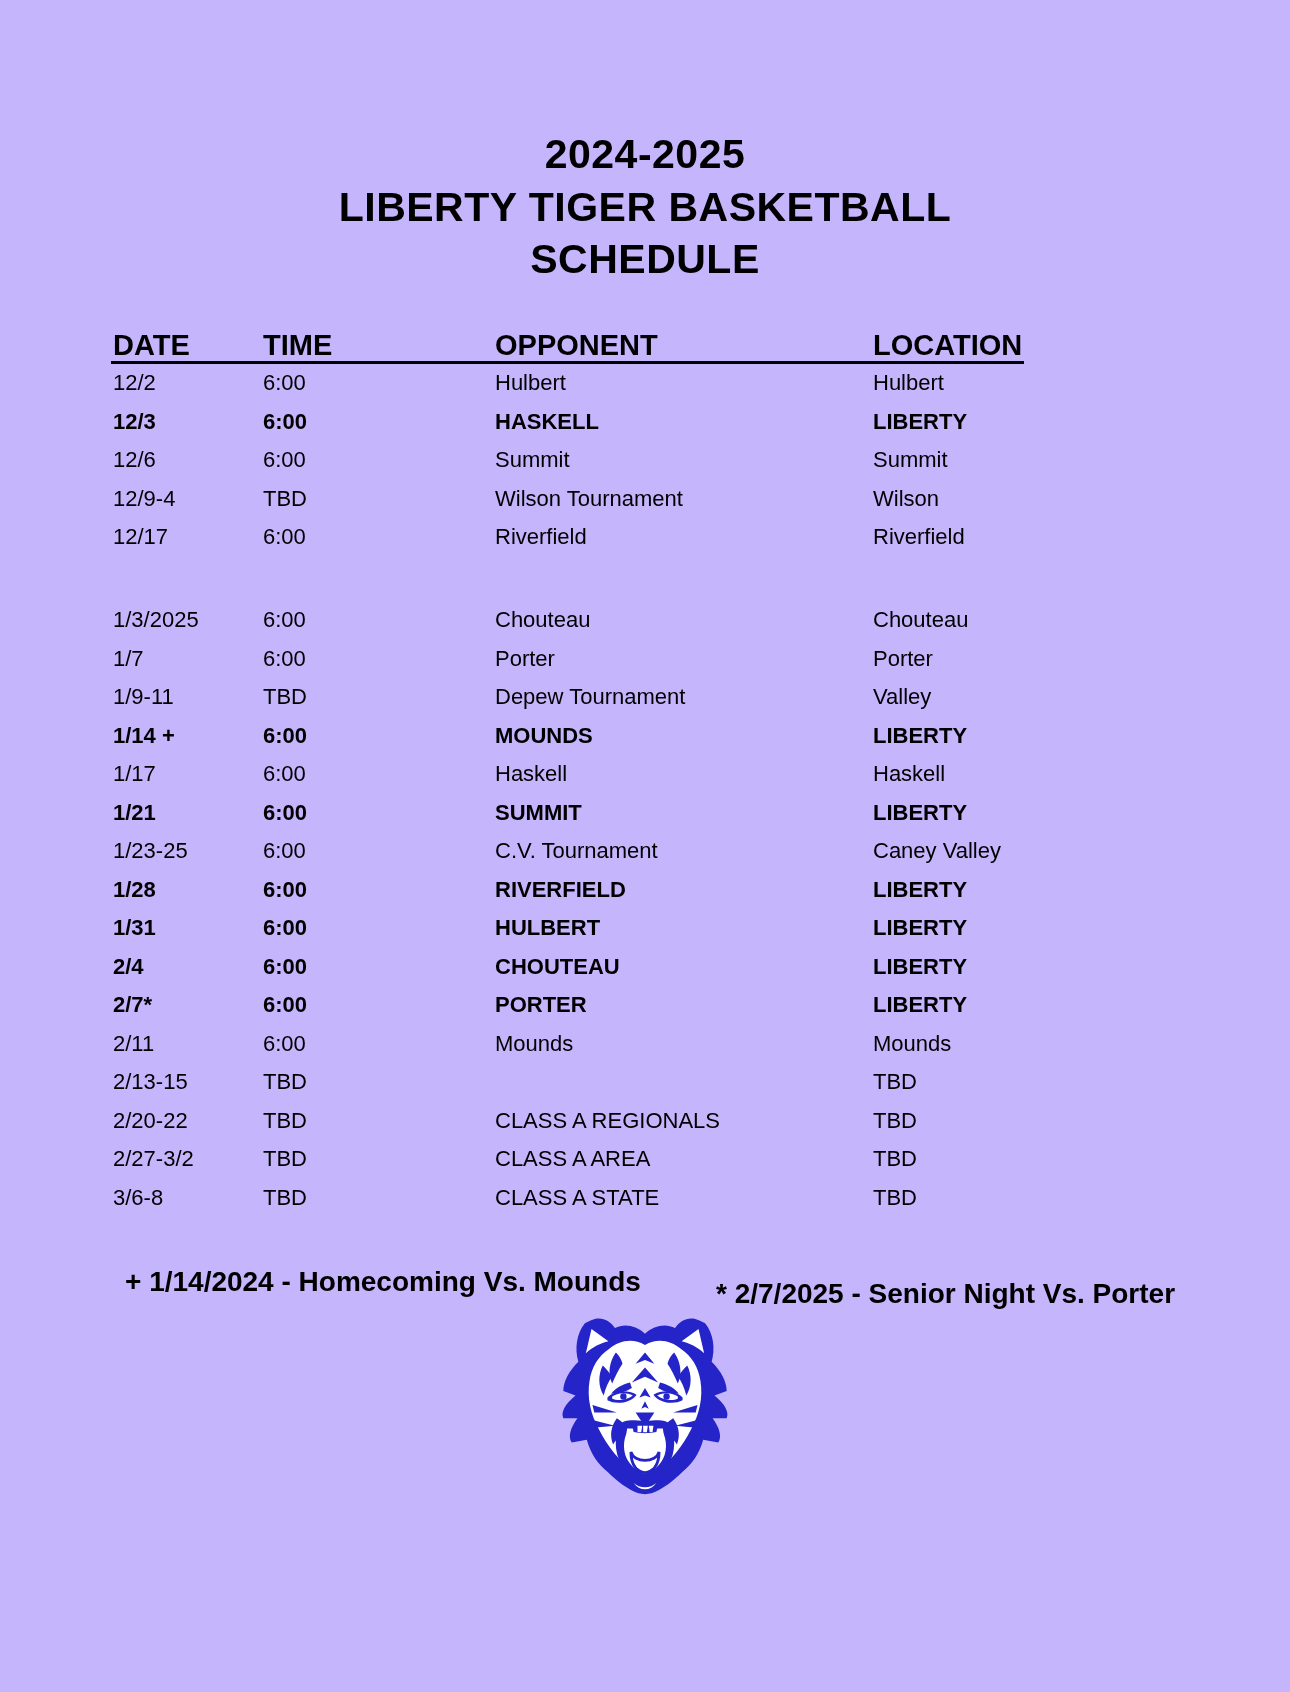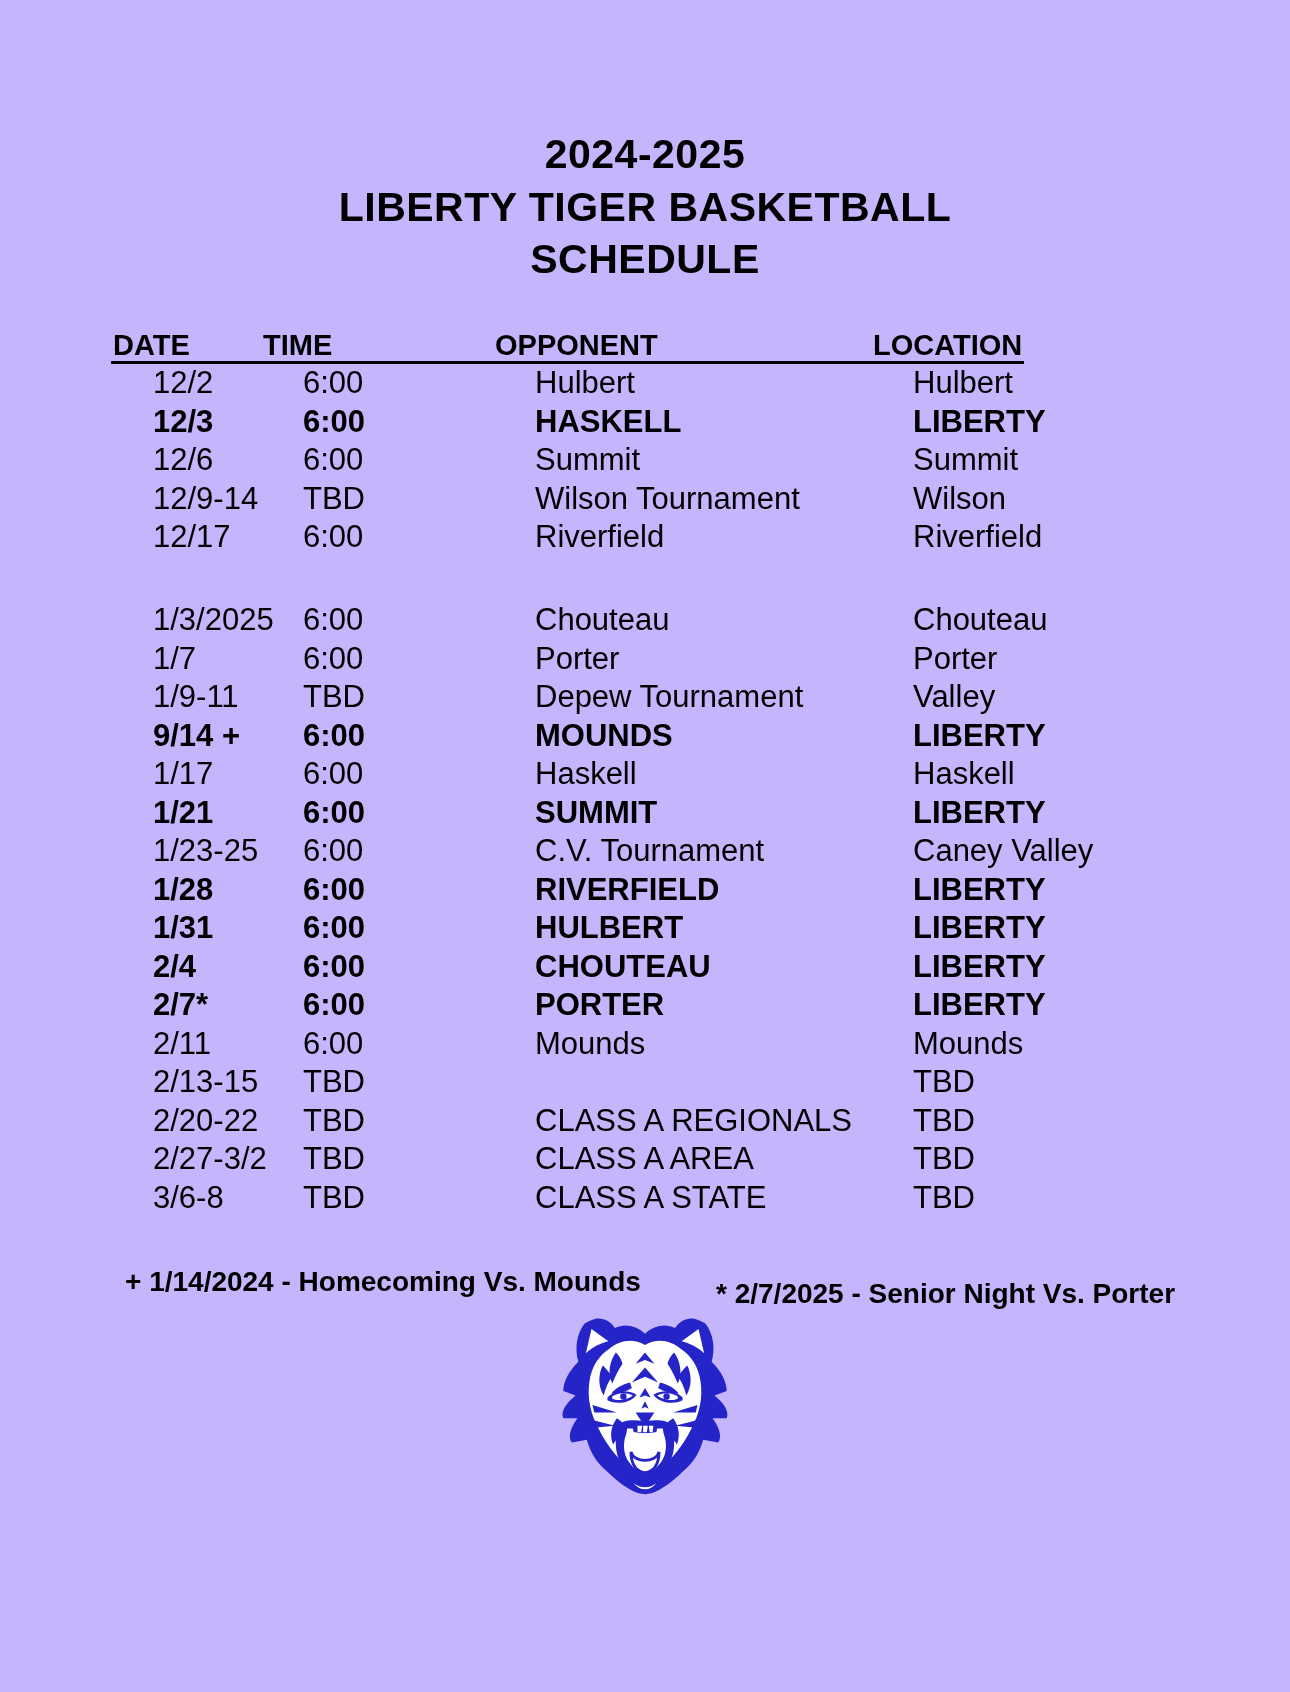--- a/index.html
+++ b/index.html
@@ -13,21 +13,21 @@
     letter-spacing:0.5px;
   }
   .sched {
     position:absolute; left:111px; top:330px; width:913px;
   }
   .hdr {
     position:relative; height:31px; font-weight:bold; font-size:29px;
     border-bottom:3px solid #000;
   }
   .hdr span { position:absolute; bottom:1px; line-height:29px; white-space:nowrap; }
-  .row { position:relative; height:38.5px; font-size:31px;margin-left:40px; }
+  .row { position:relative; height:38.5px; font-size:22px; }
   .row span { position:absolute; top:0; line-height:38.5px; white-space:nowrap; }
   .row.bold { font-weight:bold; }
   .c-date { left:2px;text-align:center; }
   .c-time { left:152px; }
   .c-opp  { left:384px; }
   .c-loc  { left:762px;text-align:right; }
   .spacer-row { height:44.5px; }
   .notes { position:absolute; top:1266px; left:0; width:100%; height:34px;
            font-weight:bold; font-size:28px; }
   .note-left  { position:absolute; left:125px; top:0; white-space:nowrap; }
@@ -71,21 +71,21 @@
     </div>
 
     <div class="row">
       <span class="c-date">12/6</span>
       <span class="c-time">6:00</span>
       <span class="c-opp">Summit</span>
       <span class="c-loc">Summit</span>
     </div>
 
     <div class="row">
-      <span class="c-date">12/9-14</span>
+      <span class="c-date">12/9-4</span>
       <span class="c-time">TBD</span>
       <span class="c-opp">Wilson Tournament</span>
       <span class="c-loc">Wilson</span>
     </div>
 
     <div class="row">
       <span class="c-date">12/17</span>
       <span class="c-time">6:00</span>
       <span class="c-opp">Riverfield</span>
       <span class="c-loc">Riverfield</span>
@@ -106,21 +106,21 @@
     </div>
 
     <div class="row">
       <span class="c-date">1/9-11</span>
       <span class="c-time">TBD</span>
       <span class="c-opp">Depew Tournament</span>
       <span class="c-loc">Valley</span>
     </div>
 
     <div class="row bold">
-      <span class="c-date">9/14 +</span>
+      <span class="c-date">1/14 +</span>
       <span class="c-time">6:00</span>
       <span class="c-opp">MOUNDS</span>
       <span class="c-loc">LIBERTY</span>
     </div>
 
     <div class="row">
       <span class="c-date">1/17</span>
       <span class="c-time">6:00</span>
       <span class="c-opp">Haskell</span>
       <span class="c-loc">Haskell</span>

